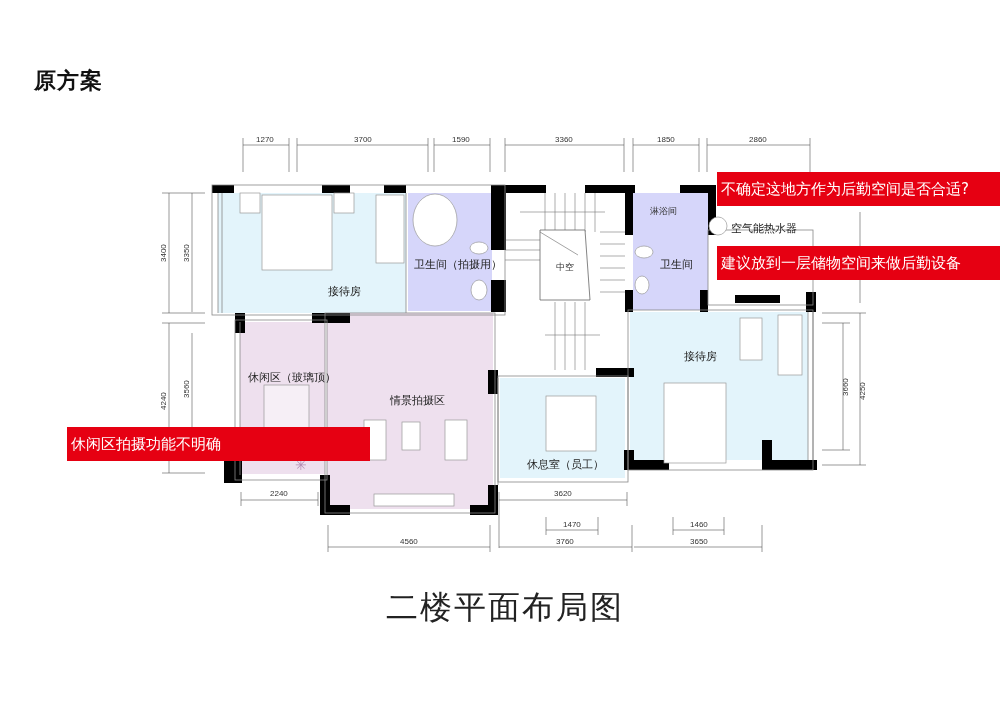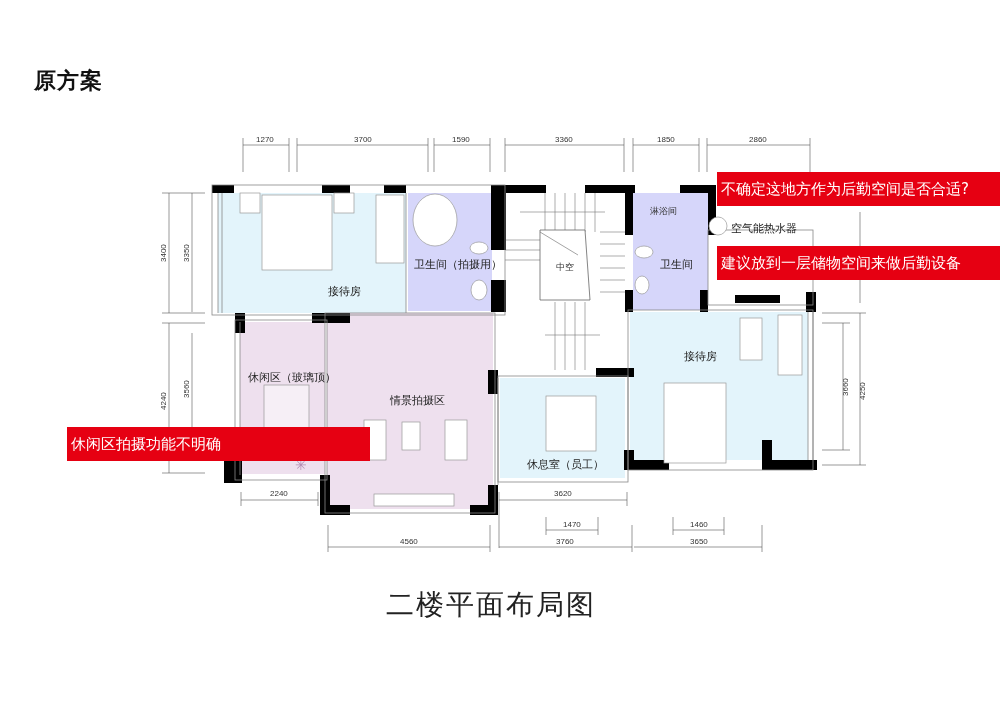--- a/index.html
+++ b/index.html
@@ -1,19 +1,19 @@
 <!DOCTYPE html>
 <html><head>
 <meta charset="utf-8">
 <style>
   html, body { margin:0; padding:0; background:#ffffff; }
   body { width:1000px; height:708px; position:relative; overflow:hidden; font-family:"DejaVu Sans", sans-serif; }
   .page-title { position:absolute; left:34px; top:30px; font-size:22px; font-weight:bold; color:#111; letter-spacing:1px;margin-top:36px; }
   .plan { position:absolute; left:0; top:0; width:1000px; height:708px; }
-  .plan-caption { position:absolute; left:386px; top:586px; font-family:"DejaVu Serif", serif; font-size:28px; color:#222; letter-spacing:2px; }
+  .plan-caption { position:absolute; left:386px; top:586px; font-family:"DejaVu Serif", serif; font-size:32px; color:#222; letter-spacing:2px; }
   .note { position:absolute; background:#e60012; color:#fff; font-size:15px; line-height:1; padding:0 0 0 4px; display:flex; align-items:center; white-space:nowrap; }
   .room-label { font-family:"DejaVu Sans", sans-serif; font-size:11px; fill:#222; }
   .dim-text { font-family:"Liberation Sans", sans-serif; font-size:8px; fill:#333; }
   .small-label { font-family:"DejaVu Sans", sans-serif; font-size:9px; fill:#333; }
 </style>
 </head>
 <body>
 
 <div class="page-title">原方案</div>
 

